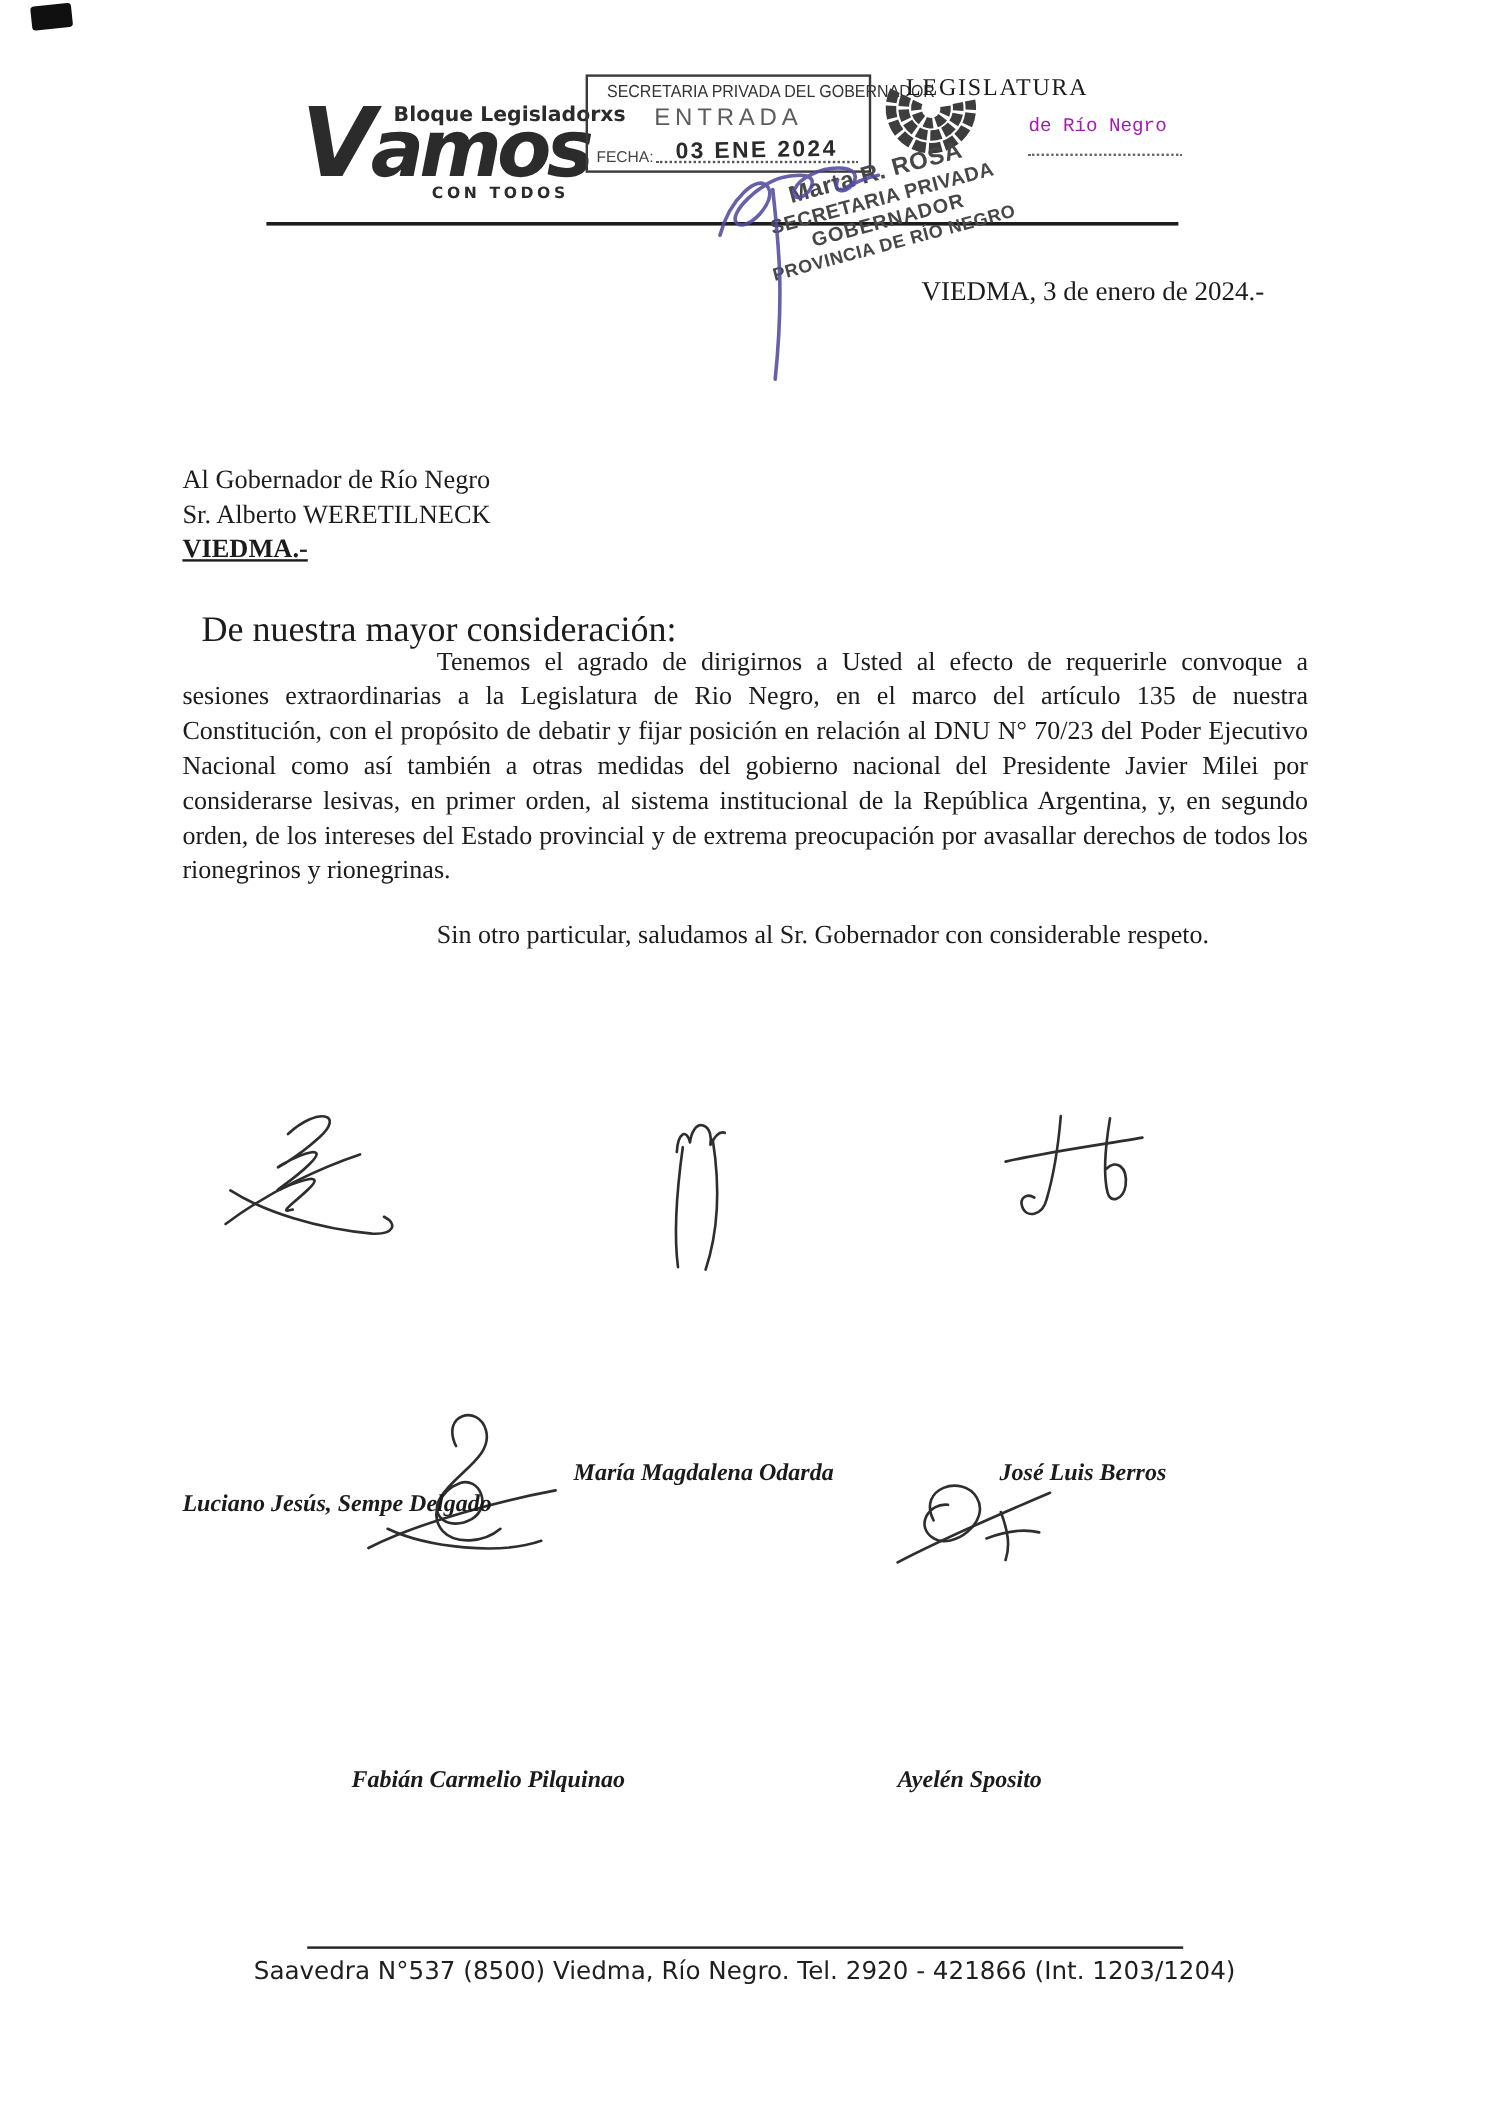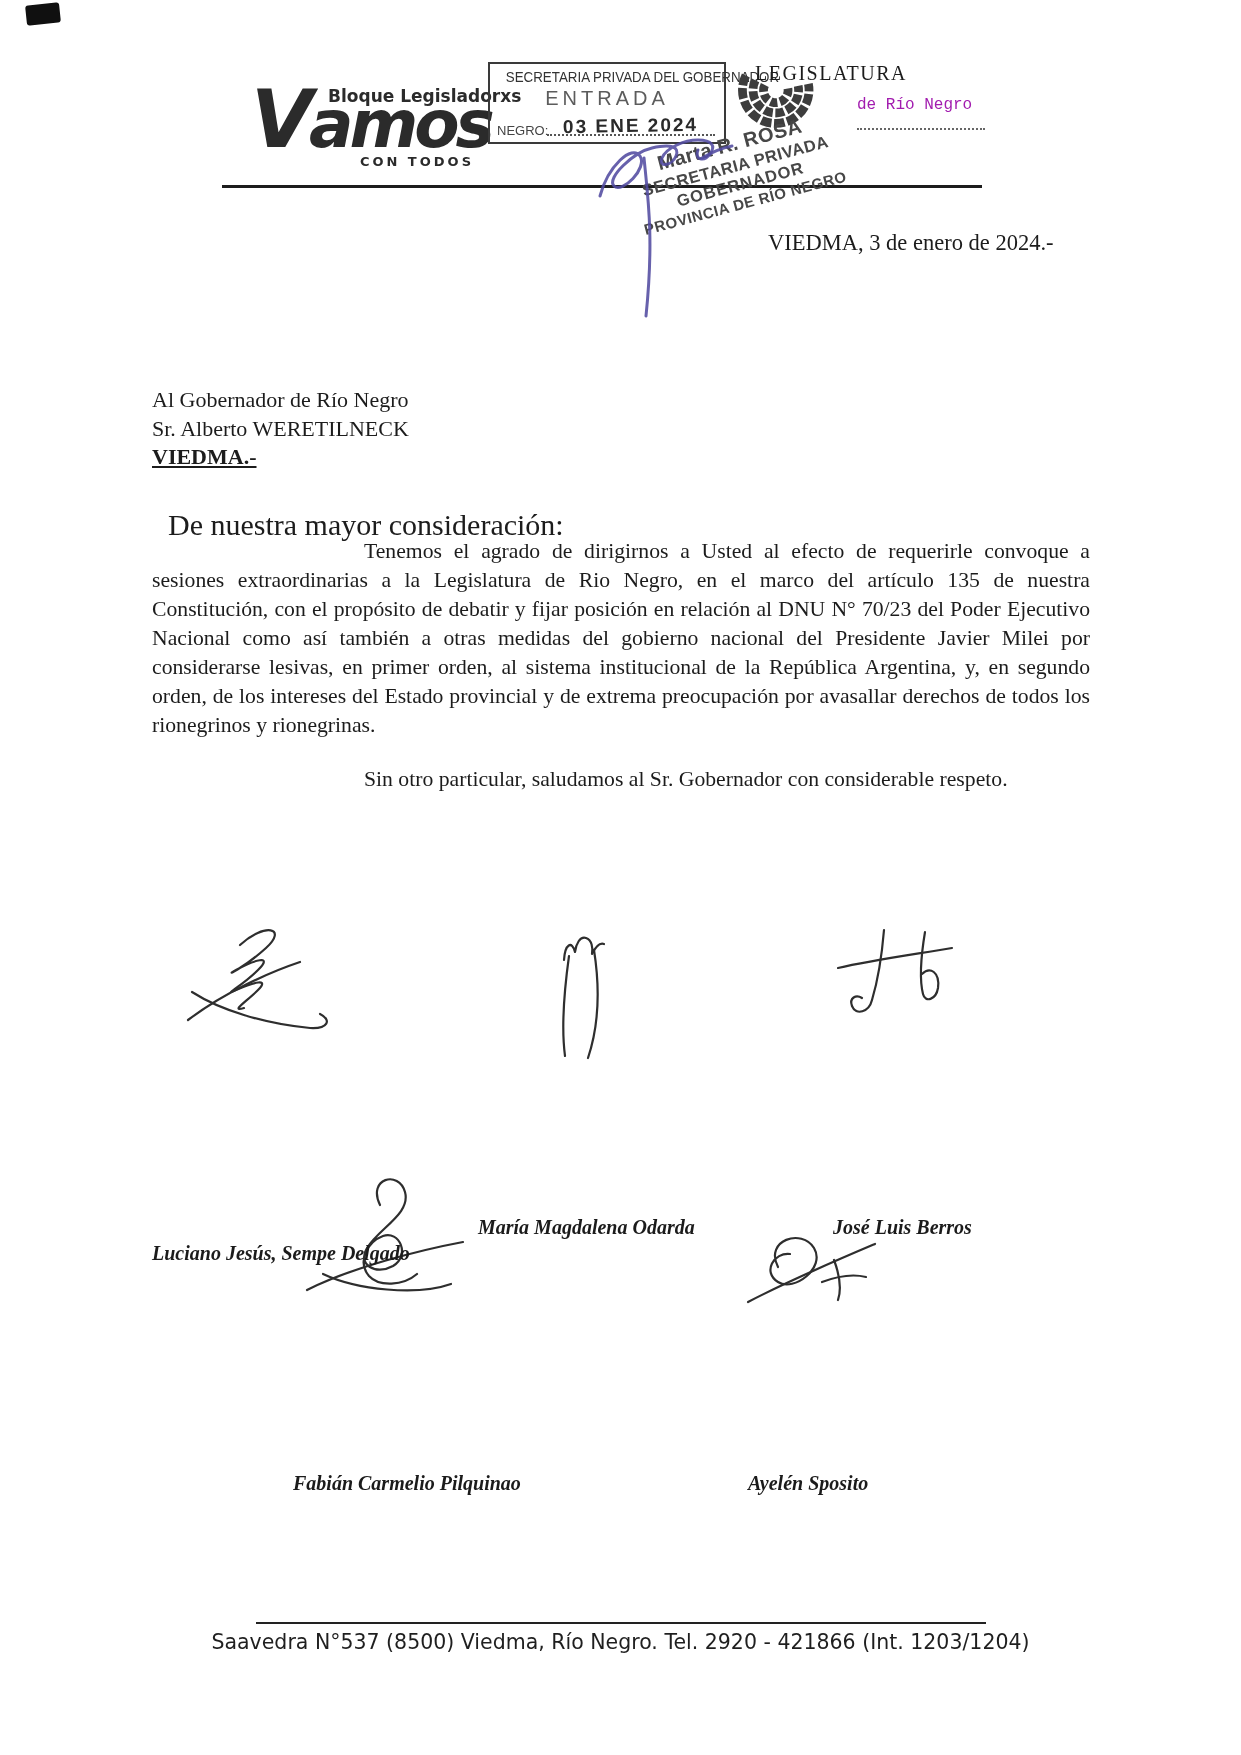--- a/index.html
+++ b/index.html
@@ -81,21 +81,21 @@
   <div class="vamos-logo">
     <div class="vamos-top">Bloque Legisladorxs</div>
     <div class="vamos-word">Vamos</div>
     <div class="vamos-bottom">CON TODOS</div>
   </div>
 
   <div class="entry-stamp">
     <div class="es-line1">SECRETARIA PRIVADA DEL GOBERNADOR</div>
     <div class="es-line2">ENTRADA</div>
     <div class="es-fecha">
-      <span class="es-fecha-label">NEGRO:</span>
+      <span class="es-fecha-label">FECHA:</span>
       <span class="es-fecha-line"></span>
       <span class="es-date">03 ENE 2024</span>
     </div>
   </div>
 
   <div class="leg-logo">
     <svg class="leg-icon" width="92" height="80" viewBox="0 0 105 80">
       <path d="M 45.4,13.7 A 14,14 0 1 0 71.7,17.2" fill="none" stroke="#3d3d3d" stroke-width="10" stroke-dasharray="8 3"></path>
       <path d="M 34.6,8.3 A 26,26 0 1 0 83.5,14.8" fill="none" stroke="#3d3d3d" stroke-width="10" stroke-dasharray="10 3"></path>
       <path d="M 23.8,2.9 A 38,38 0 1 0 95.2,12.4" fill="none" stroke="#3d3d3d" stroke-width="10" stroke-dasharray="12 3"></path>

